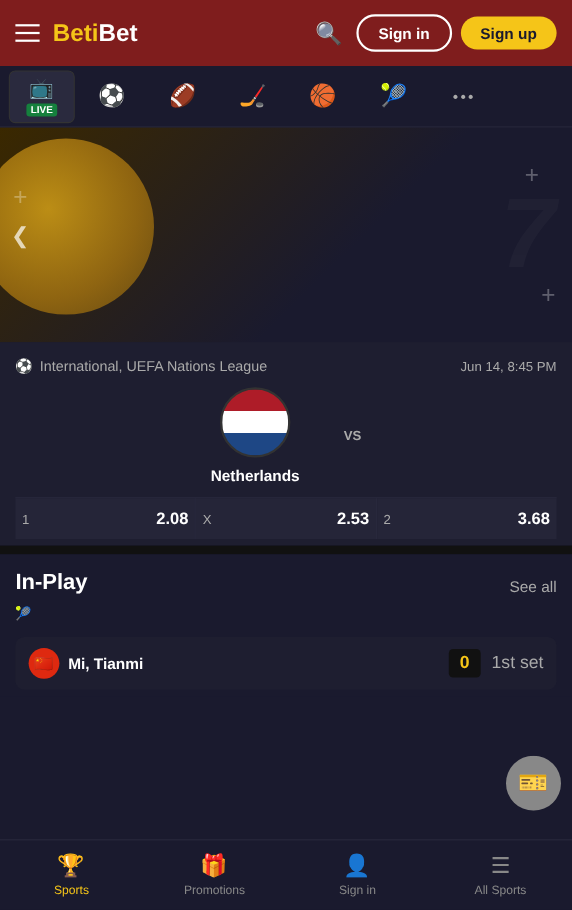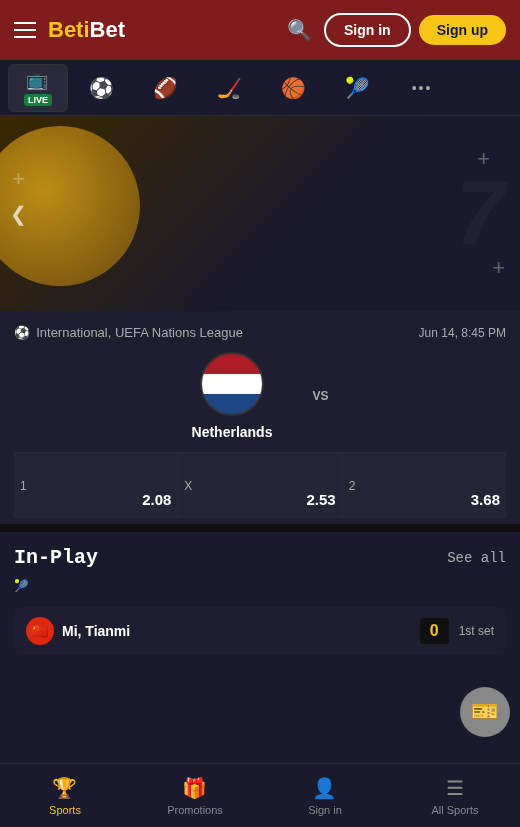--- a/index.html
+++ b/index.html
@@ -248,33 +248,32 @@
       font-size: 15px;
       font-weight: 700;
       cursor: pointer;
       display: flex;
       justify-content: space-between;
       align-items: center;
       gap: 4px;
     }
     .odd-btn:last-child { border-right: none; }
     .odd-label { color: #aaa; font-size: 12px; font-weight: 400; }
-    .odd-value { color: #fff; font-weight: 700; margin-top: 28px; }
+    .odd-value { color: #fff; font-weight: 700; }
 
     
     .inplay-section {
       background: #1a1a2e;
       padding: 14px 14px 6px;
     }
     .inplay-header {
       display: flex;
       justify-content: space-between;
-      align-items: center;
+      align-items: flex-end;
       margin-bottom: 10px;
-      font-family: Liberation Mono, monospace;
     }
     .inplay-title {
       font-size: 20px;
       font-weight: 800;
       color: #fff;
     }
     .see-all {
       color: #aaa;
       font-size: 14px;
       cursor: pointer;
@@ -312,21 +311,21 @@
     .inplay-score {
       background: #111;
       color: #f5c518;
       font-weight: 700;
       font-size: 16px;
       padding: 4px 10px;
       border-radius: 4px;
     }
     .inplay-set {
       color: #aaa;
-      font-size: 12px;
+      font-size: 16px;
     }
     .fab-ticket {
       position: fixed;
       right: 10px;
       bottom: 90px;
       width: 50px;
       height: 50px;
       border-radius: 50%;
       background: #888;
       display: flex;

